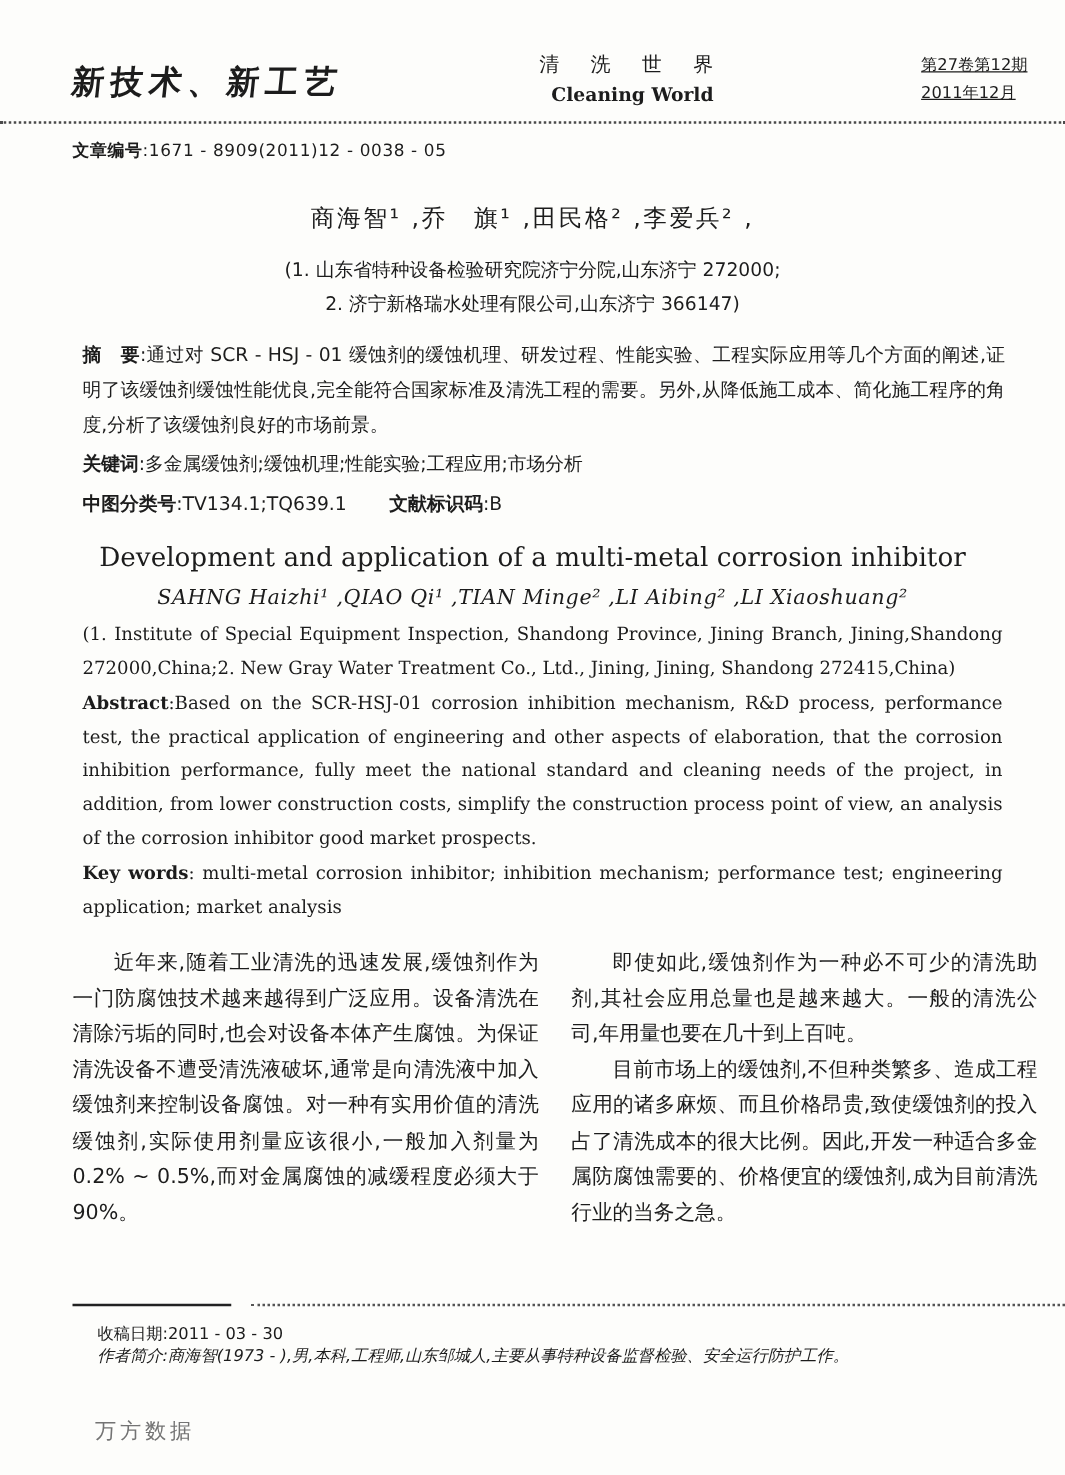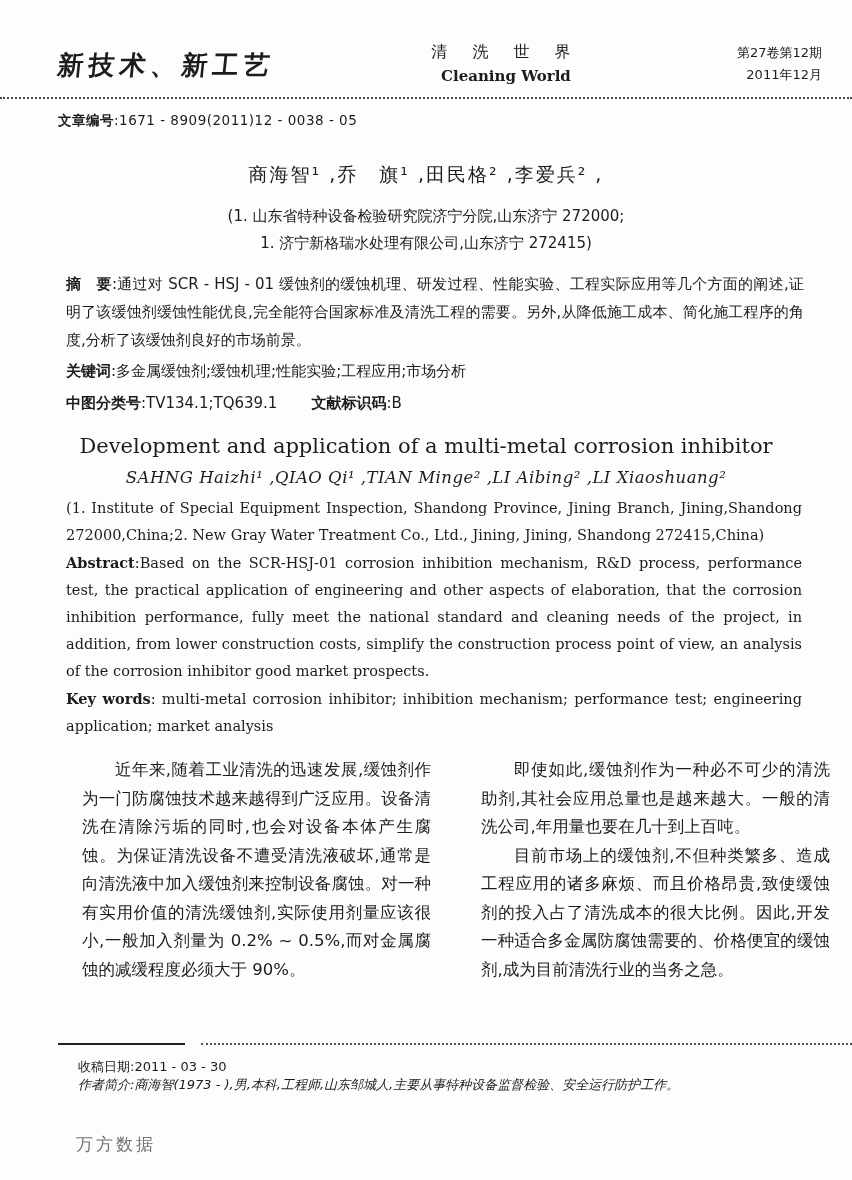--- a/index.html
+++ b/index.html
@@ -18,21 +18,21 @@
     display:flex; justify-content:space-between; align-items:flex-start;
     padding:40px 30px 0 58px;
   }
   .brand {
     font-size:26px; font-weight:bold; letter-spacing:5px;
     transform:skewX(-6deg); padding-top:8px; white-space:nowrap;
   }
   .journal-center { text-align:center; line-height:24px; }
   .journal-cn { font-size:16px; letter-spacing:10px;text-align:center; }
   .journal-en { font-family:"DejaVu Serif", serif; font-weight:bold; font-size:15px; }
-  .issue-box { text-align:right; font-size:13px; line-height:22px; padding-top:2px; white-space:nowrap; }
+  .issue-box { text-align:left; font-size:13px; line-height:22px; padding-top:2px; white-space:nowrap;text-decoration:underline; }
   .head-rule { margin-top:9px; border-bottom:2px dotted #4a4a4a; height:0; }
   
   .article-no { margin:13px 0 0 58px; font-size:13.5px; letter-spacing:0.5px; }
   .article-no b { font-weight:bold; }
   
   .title-cn {
     margin-top:16px; text-align:center;
     font-size:41px; font-weight:900; letter-spacing:4px; line-height:52px;
   }
   .authors-cn { margin-top:32px; text-align:center; font-size:19px; letter-spacing:2px; }
@@ -60,21 +60,21 @@
   }
   .abs-en { margin-top:0; }
   .kw-en { margin-top:0; }
   .abs-en .lbl, .kw-en .lbl { font-weight:bold; font-family:"DejaVu Serif", serif; font-style:normal; }
   
   .columns {
     display:flex; gap:26px;
     margin:16px 22px 0 58px;
   }
   .col { flex:1; font-size:16.5px; line-height:28.5px; text-align:justify; }
-  .col p { text-indent:2em;margin-left:24px; }
+  .col p { text-indent:2em; }
   .col p + p { margin-top:0; }
   
   .foot-rule { position:absolute; top:1043px; left:58px; right:0; display:flex; align-items:center; }
   .foot-rule .solid { width:127px; border-bottom:2px solid #222; }
   .foot-rule .dots  { flex:1; margin-left:16px; border-bottom:2px dotted #555; }
   .received { position:absolute; top:1058px; left:78px; font-size:13px; }
   .bio      { position:absolute; top:1076px; left:78px; right:20px; font-size:13px;font-style:italic; }
   .watermark{ position:absolute; top:1133px; left:76px; font-size:17px; color:#737373; letter-spacing:3px; }
 </style>
 </head>
@@ -95,21 +95,21 @@
   </div>
   <div class="head-rule"></div>
 
   <div class="article-no">
     <b>文章编号</b><span>:1671 - 8909(2011)12 - 0038 - 05</span>
   </div>
 
   <div class="authors-cn">商海智¹ ,乔　旗¹ ,田民格² ,李爱兵² ,</div>
   <div class="affil-cn">
     <div>(1. 山东省特种设备检验研究院济宁分院,山东济宁 272000;</div>
-    <div>1. 济宁新格瑞水处理有限公司,山东济宁 272415)</div>
+    <div>2. 济宁新格瑞水处理有限公司,山东济宁 366147)</div>
   </div>
 
   <p class="abs-cn">
     <span class="lbl">摘　要</span><span>:通过对 SCR - HSJ - 01 缓蚀剂的缓蚀机理、研发过程、性能实验、工程实际应用等几个方面的阐述,证明了该缓蚀剂缓蚀性能优良,完全能符合国家标准及清洗工程的需要。另外,从降低施工成本、简化施工程序的角度,分析了该缓蚀剂良好的市场前景。</span>
   </p>
   <p class="kw-cn">
     <span class="lbl">关键词</span><span>:多金属缓蚀剂;缓蚀机理;性能实验;工程应用;市场分析</span>
   </p>
   <p class="clc">
     <span class="lbl">中图分类号</span><span>:TV134.1;TQ639.1</span><span class="gap"></span><span class="lbl">文献标识码</span><span>:B</span>

